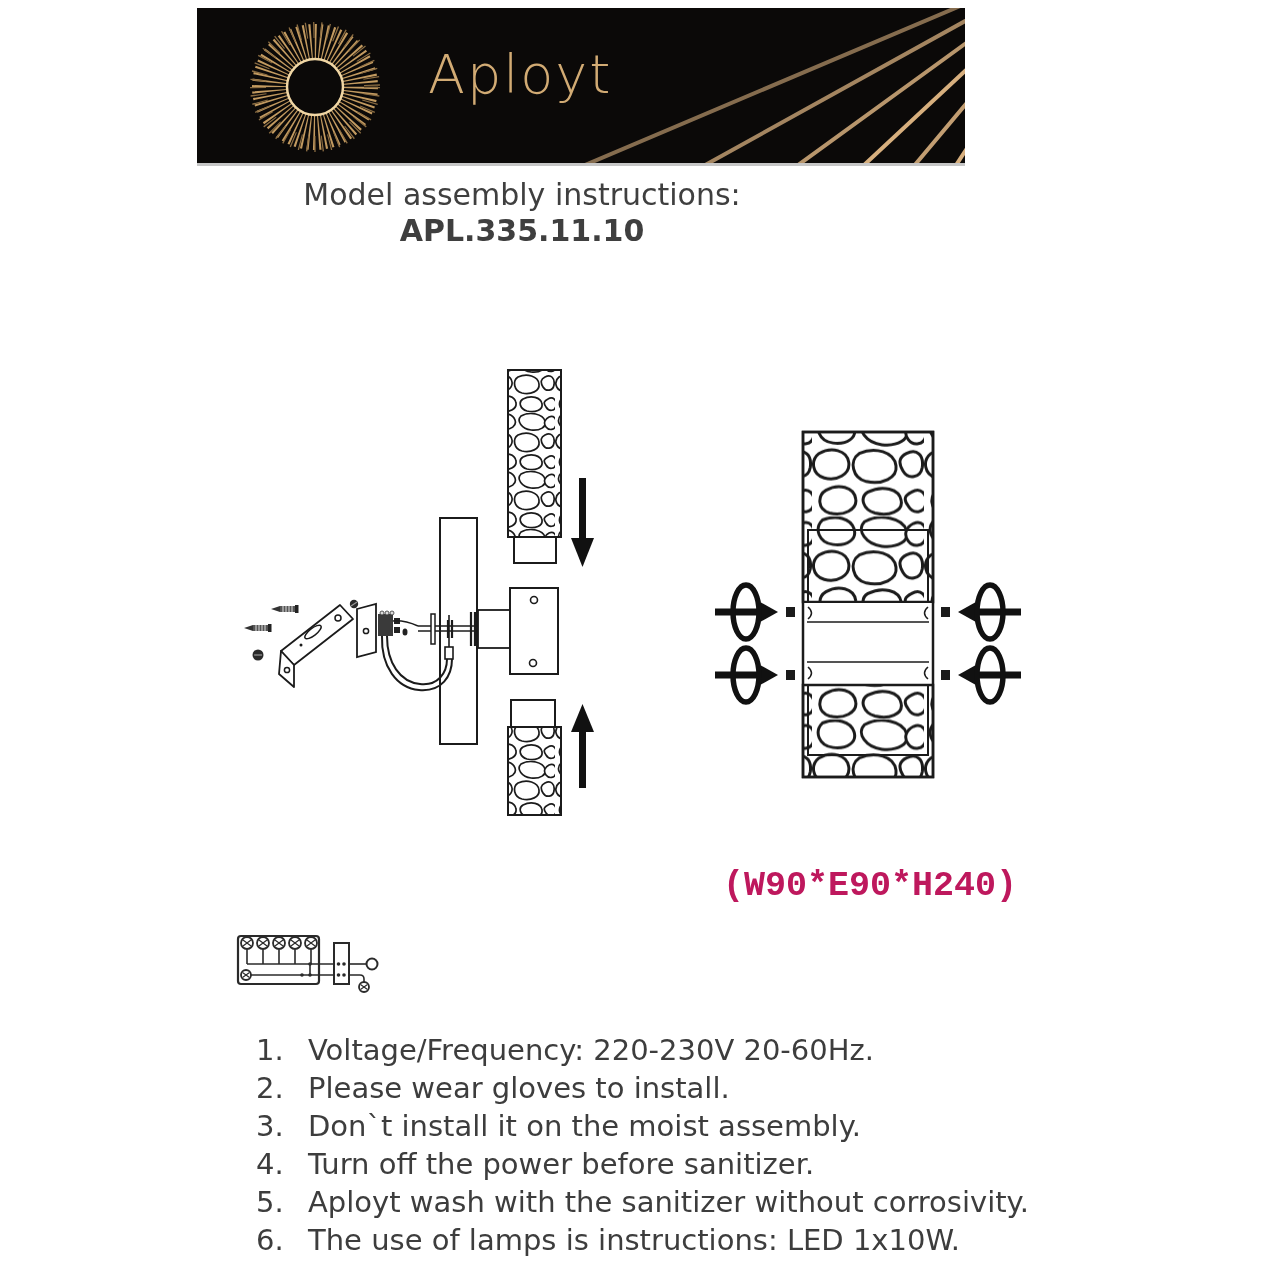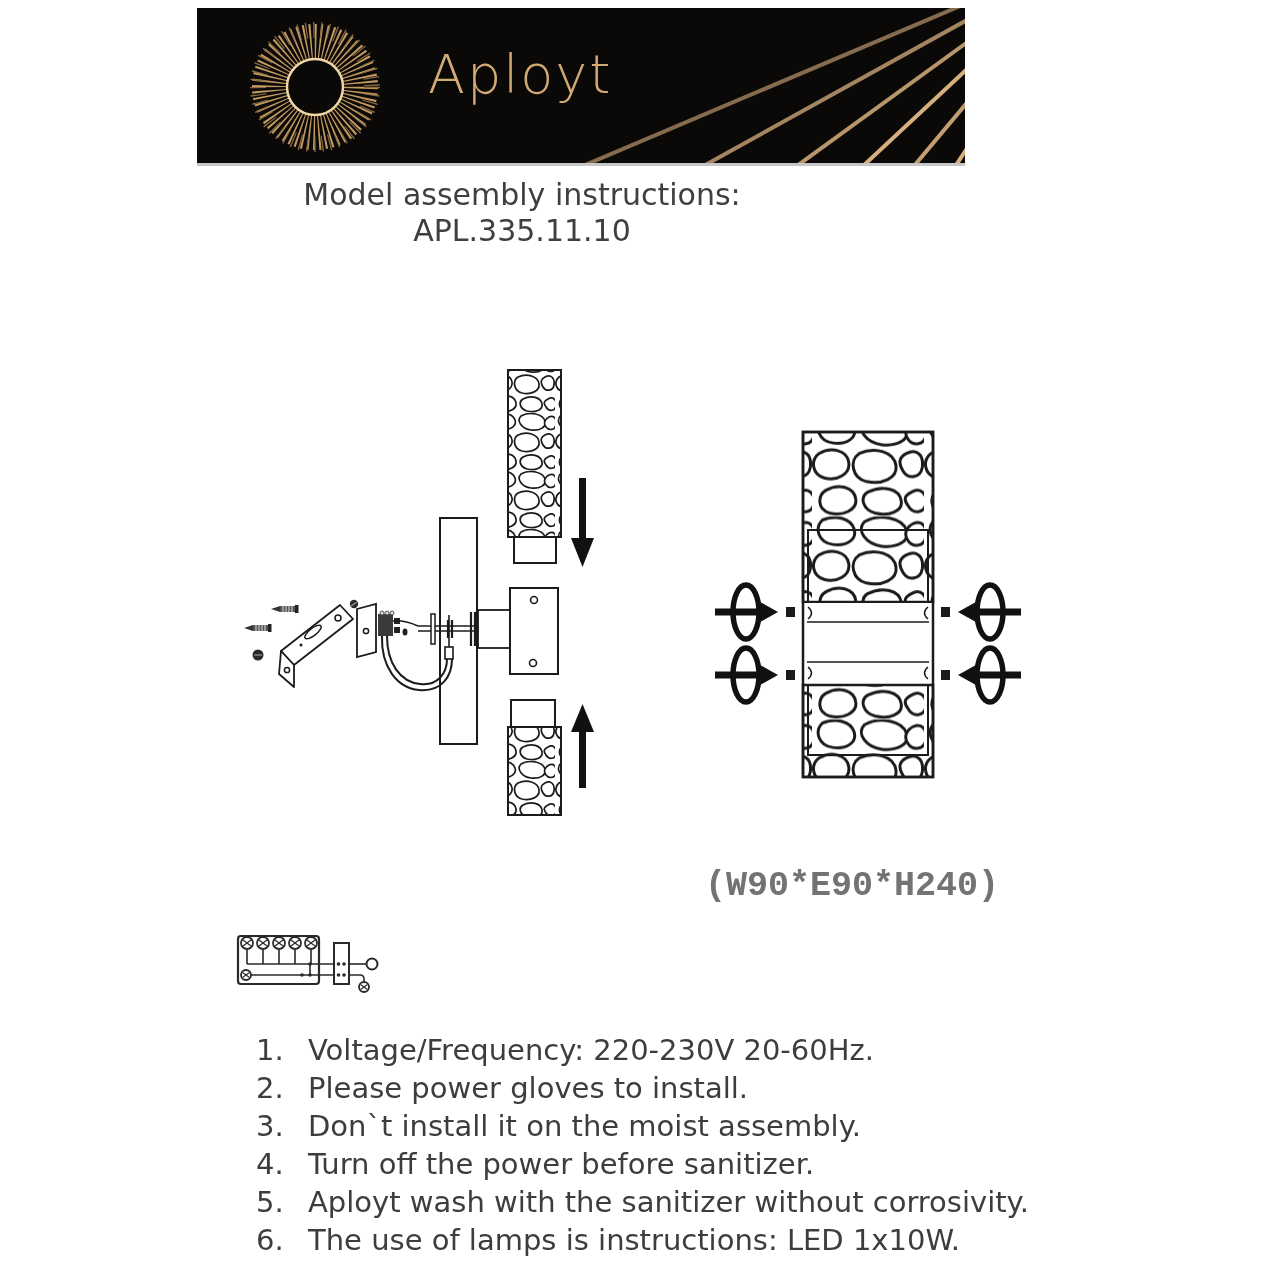--- a/index.html
+++ b/index.html
@@ -17,29 +17,29 @@
     font-size: 54px; font-weight: 300; letter-spacing: 2px; line-height: 1;
     color: #d2ab74; font-family: "DejaVu Sans", sans-serif;
   }
 
   
   .title-line {
     position: absolute; left: 0; width: 1044px; text-align: center;
     color: #3f3f3f; font-size: 30px; line-height: 38px;
   }
   .title-1 { top: 176px; }
-  .title-2 { top: 212px; }
+  .title-2 { top: 212px; font-weight: bold; }
 
   
   .diag { position: absolute; }
 
   .dims {
-    position: absolute; left: 705px; top: 866px; width: 330px; 
+    position: absolute; left: 705px; top: 866px; width: 330px; text-align: center;
     font-family: "Liberation Mono", "DejaVu Sans Mono", monospace;
-    font-weight: bold; font-size: 35px; color: #737373; letter-spacing: 0px;
+    font-weight: bold; font-size: 35px; color: #be185d; letter-spacing: 0px;
   }
 
   
   .instructions { position: absolute; left: 256px; top: 1036px; width: 850px; }
   .ins-row { display: flex; margin-bottom: 9px; color: #3d3d3d; font-size: 29px; line-height: 29px; }
   .ins-num { width: 52px; flex: 0 0 52px; }
   .ins-text { flex: 1; }
 </style>
 </head>
 <body>
@@ -290,21 +290,21 @@
   </g>
 </svg>
 
 <div class="instructions">
   <div class="ins-row">
     <span class="ins-num">1.</span>
     <span class="ins-text">Voltage/Frequency: 220-230V 20-60Hz.</span>
   </div>
   <div class="ins-row">
     <span class="ins-num">2.</span>
-    <span class="ins-text">Please power gloves to install.</span>
+    <span class="ins-text">Please wear gloves to install.</span>
   </div>
   <div class="ins-row">
     <span class="ins-num">3.</span>
     <span class="ins-text">Don`t install it on the moist assembly.</span>
   </div>
   <div class="ins-row">
     <span class="ins-num">4.</span>
     <span class="ins-text">Turn off the power before sanitizer.</span>
   </div>
   <div class="ins-row">

